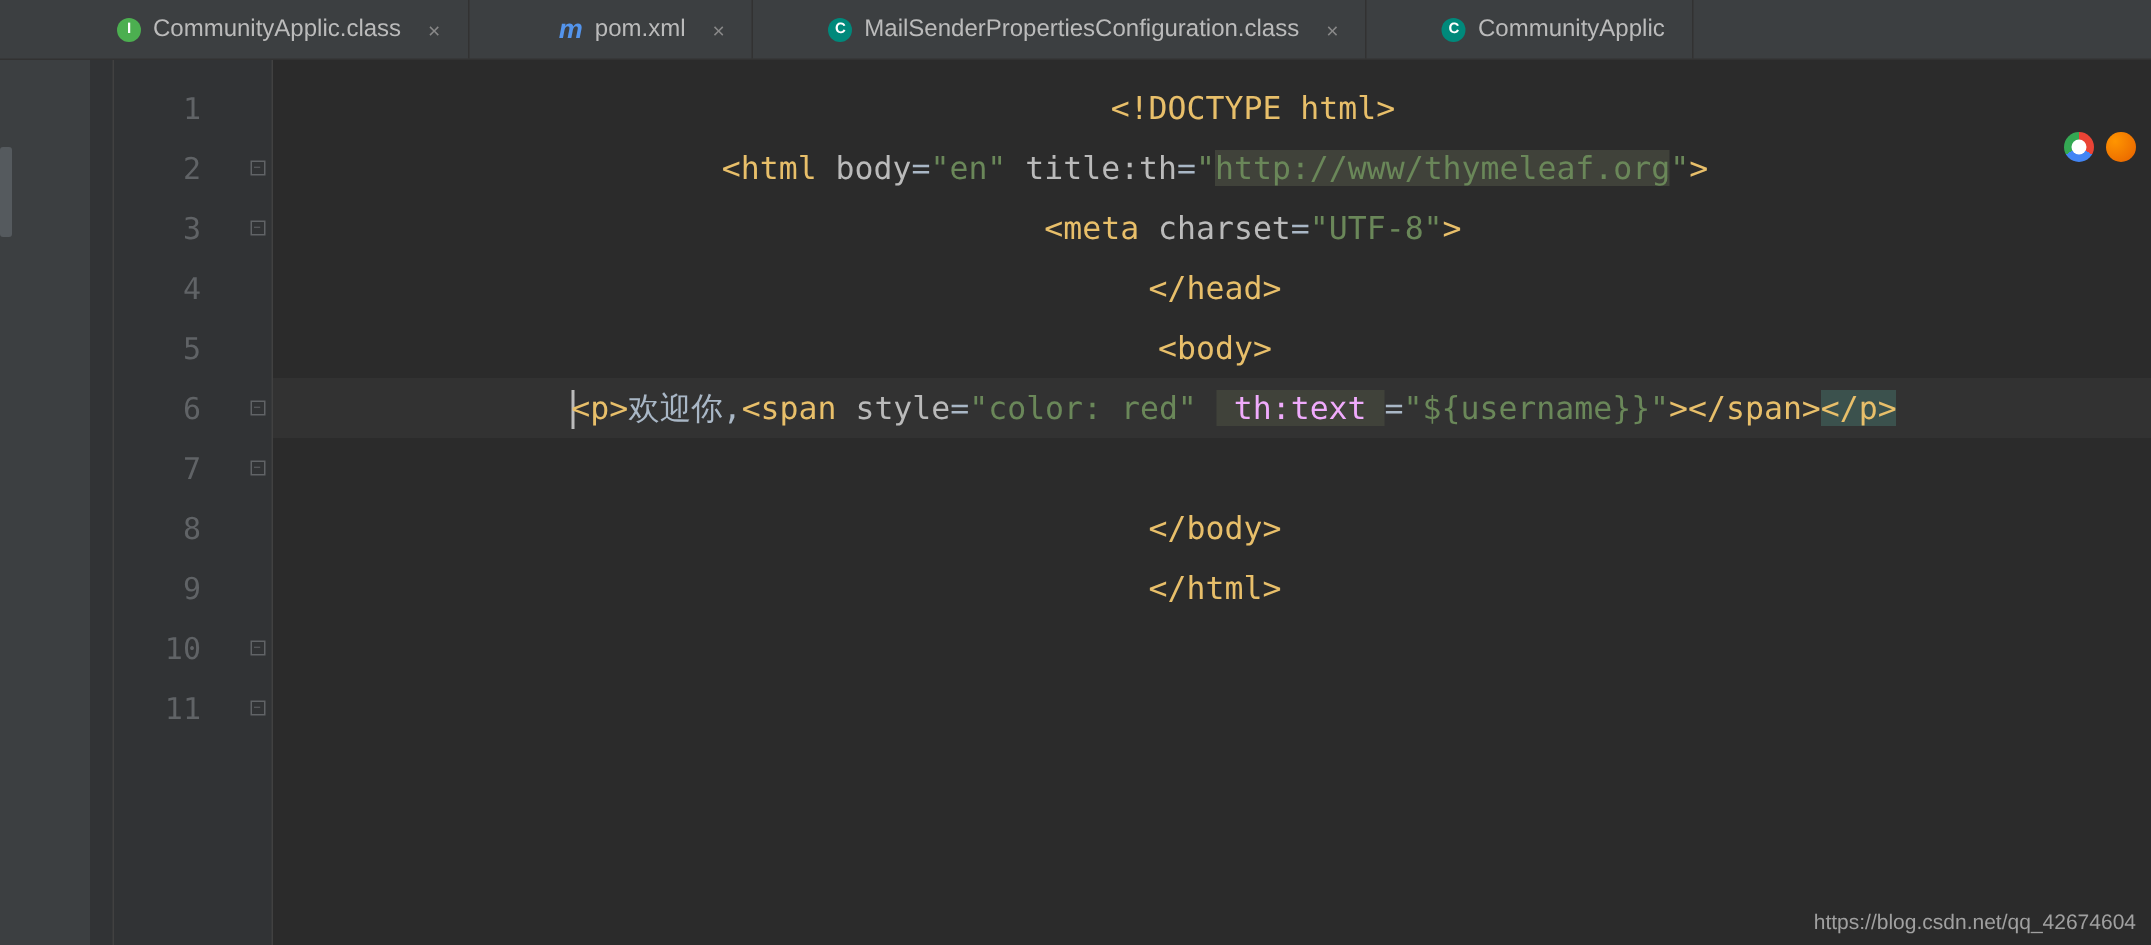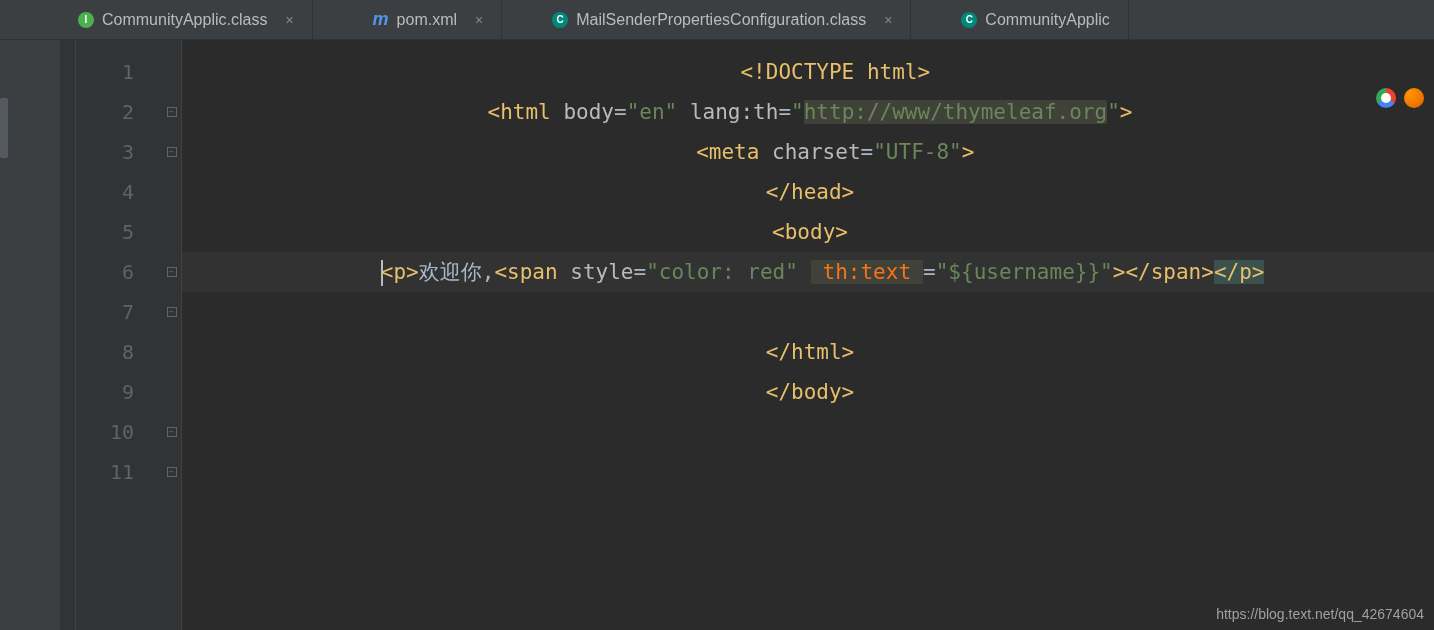--- a/index.html
+++ b/index.html
@@ -124,21 +124,21 @@
   }
   .hl-line {
     background: #323232;
   }
   .c-tag { color: #e8bf6a; }
   .c-attr { color: #bababa; }
   .c-str { color: #6a8759; }
   .c-doctype { color: #e8bf6a; }
   .c-text { color: #a9b7c6; }
   .c-url { background: #40423a; color: #6a8759; margin-top: 42px; }
-  .c-thattr2 { color: #f97316; background: #40423a; padding: 0 12px;}
+  .c-thattr2 { color: #f0abfc; background: #40423a; padding: 0 12px;}
   .c-close-hl { background: #3b514d; }
   .cursor {
     display: inline-block;
     width: 2px;
     height: 26px;
     background: #bbbbbb;
     vertical-align: middle;
     margin-right: -2px;
   }
   .browser-icons {
@@ -252,30 +252,30 @@
       <div class="fold">
           <span class="fold-mark">−</span>
         </div>
       <div class="fold">
           <span class="fold-mark">−</span>
         </div>
     </div>
 
     <div class="editor">
       <div class="code-line">    <span class="c-doctype">&lt;!DOCTYPE html&gt;</span></div>
-      <div class="code-line"><span class="c-tag">&lt;html </span><span class="c-attr">body</span><span class="c-text">=</span><span class="c-str">"en"</span><span> </span><span class="c-attr">lang:th</span><span class="c-text">=</span><span class="c-str">"</span><span class="c-url">http://www/thymeleaf.org</span><span class="c-str">"</span><span class="c-tag">&gt;</span></div>
+      <div class="code-line"><span class="c-tag">&lt;html </span><span class="c-attr">body</span><span class="c-text">=</span><span class="c-str">"en"</span><span> </span><span class="c-attr">title:th</span><span class="c-text">=</span><span class="c-str">"</span><span class="c-url">http://www/thymeleaf.org</span><span class="c-str">"</span><span class="c-tag">&gt;</span></div>
       <div class="code-line">    <span class="c-tag">&lt;meta </span><span class="c-attr">charset</span><span class="c-text">=</span><span class="c-str">"UTF-8"</span><span class="c-tag">&gt;</span></div>
       <div class="code-line"><span class="c-tag">&lt;/head&gt;</span></div>
       <div class="code-line"><span class="c-tag">&lt;body&gt;</span></div>
       <div class="code-line hl-line">  <span class="cursor"></span><span class="c-tag">&lt;p&gt;</span><span class="c-text">欢迎你,</span><span class="c-tag">&lt;span </span><span class="c-attr">style</span><span class="c-text">=</span><span class="c-str">"color: red"</span><span> </span><span class="c-thattr2">th:text</span><span class="c-text">=</span><span class="c-str">"${username}}"</span><span class="c-tag">&gt;</span><span class="c-tag">&lt;/span&gt;</span><span class="c-tag c-close-hl">&lt;/p&gt;</span></div>
       <div class="code-line"></div>
+      <div class="code-line"><span class="c-tag">&lt;/body&gt;</span></div>
       <div class="code-line"><span class="c-tag">&lt;/html&gt;</span></div>
-      <div class="code-line"><span class="c-tag">&lt;/body&gt;</span></div>
 
       <div class="browser-icons">
         <span class="browser-icon chrome"></span>
         <span class="browser-icon firefox"></span>
       </div>
     </div>
   </div>
 </div>
 
-<div class="watermark">https://blog.text.net/qq_42674604</div>
+<div class="watermark">https://blog.csdn.net/qq_42674604</div>
 
 </body></html>

